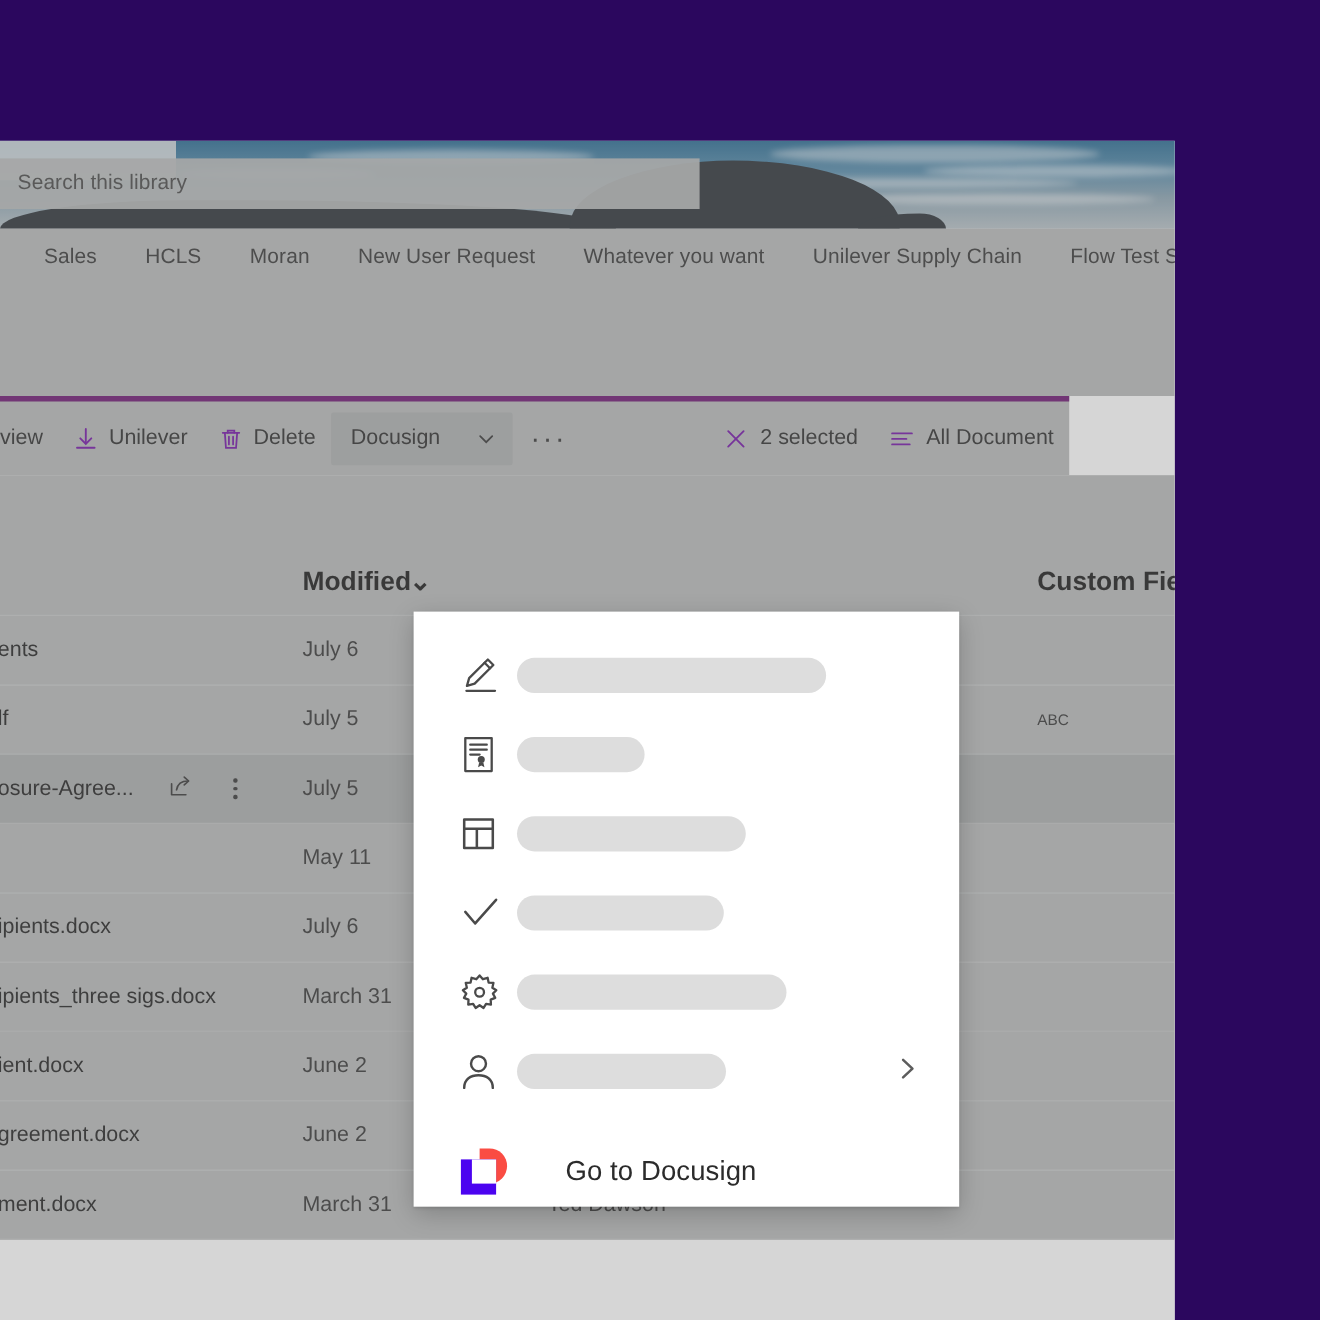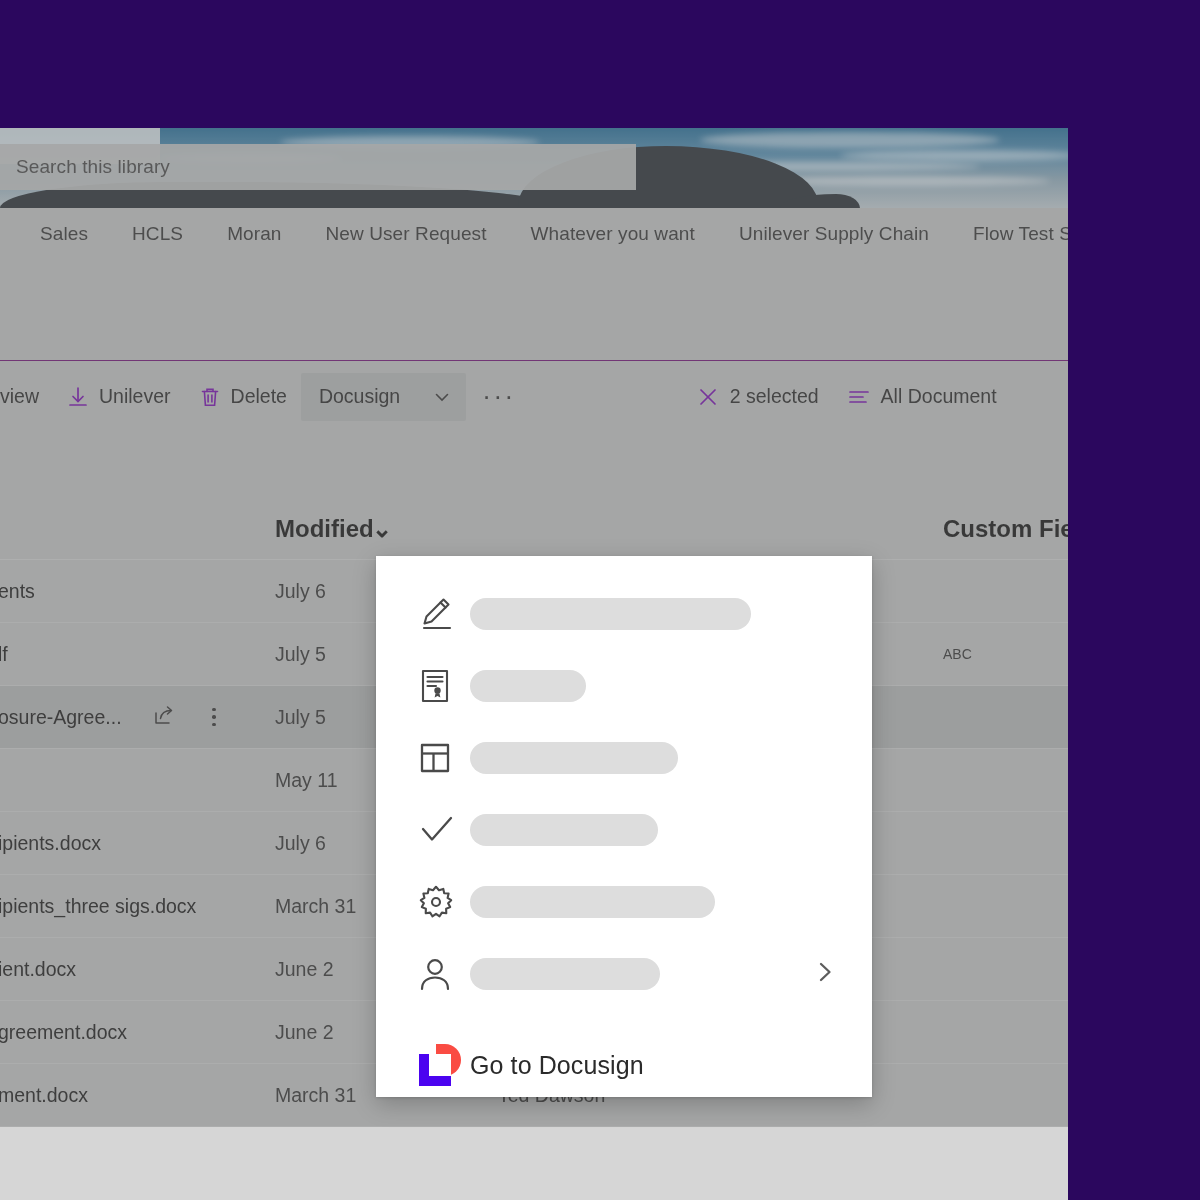--- a/index.html
+++ b/index.html
@@ -72,23 +72,23 @@
   }
 
   
   #midblank {
     position: absolute; left: 0; top: 132px; width: 1068px; height: 100px;
     background: #b9bbbb;
   }
 
   
   #toolbar {
-    position: absolute; left: 0; top: 232px; width: 1068px; height: 72px;
+    position: absolute; left: 0; top: 232px; width: 972px; height: 72px;
     background: #b9bbbb;
-    border-top: 1px solid #701a75;
+    border-top: 5px solid #701a75;
     display: flex; align-items: center;
   }
   .tb-item {
     display: flex; align-items: center; gap: 10px;
     font-size: 19.5px; color: #313131; cursor: pointer;
     padding: 0 14px; height: 48px; white-space: nowrap;
   }
   .tb-item svg { display: block; }
   #tb-docusign {
     background: #aeb0b0; height: 48px; border-radius: 2px;
@@ -155,21 +155,21 @@
   }
   #dd-list { padding-top: 22px; }
   .dd-ico { width: 52px; flex: 0 0 52px; display: flex; align-items: center; }
   .skel { height: 32px; border-radius: 16px; background: #dddddd; }
   .dd-chev {
     position: absolute; right: 36px; top: 50%; transform: translateY(-50%);
     color: #5d5d5d;
   }
   #dd-footer {
     display: flex; align-items: center; height: 78px; padding-left: 42px;
-    cursor: pointer; margin-top: 16px;
+    cursor: pointer; margin-top: 16px; gap: 44px;
   }
   #dd-footer .dslabel { font-size: 25px; color: #2b2b2b; letter-spacing: .1px; }
   
   .ds-logo { position: relative; width: 44px; height: 44px; flex: 0 0 52px; }
   .ds-logo .red {
     position: absolute; left: 18px; top: 1px; width: 25px; height: 32px;
     background: #fa4c43;
     border-radius: 0 16px 16px 0;
   }
   .ds-logo .blue {

